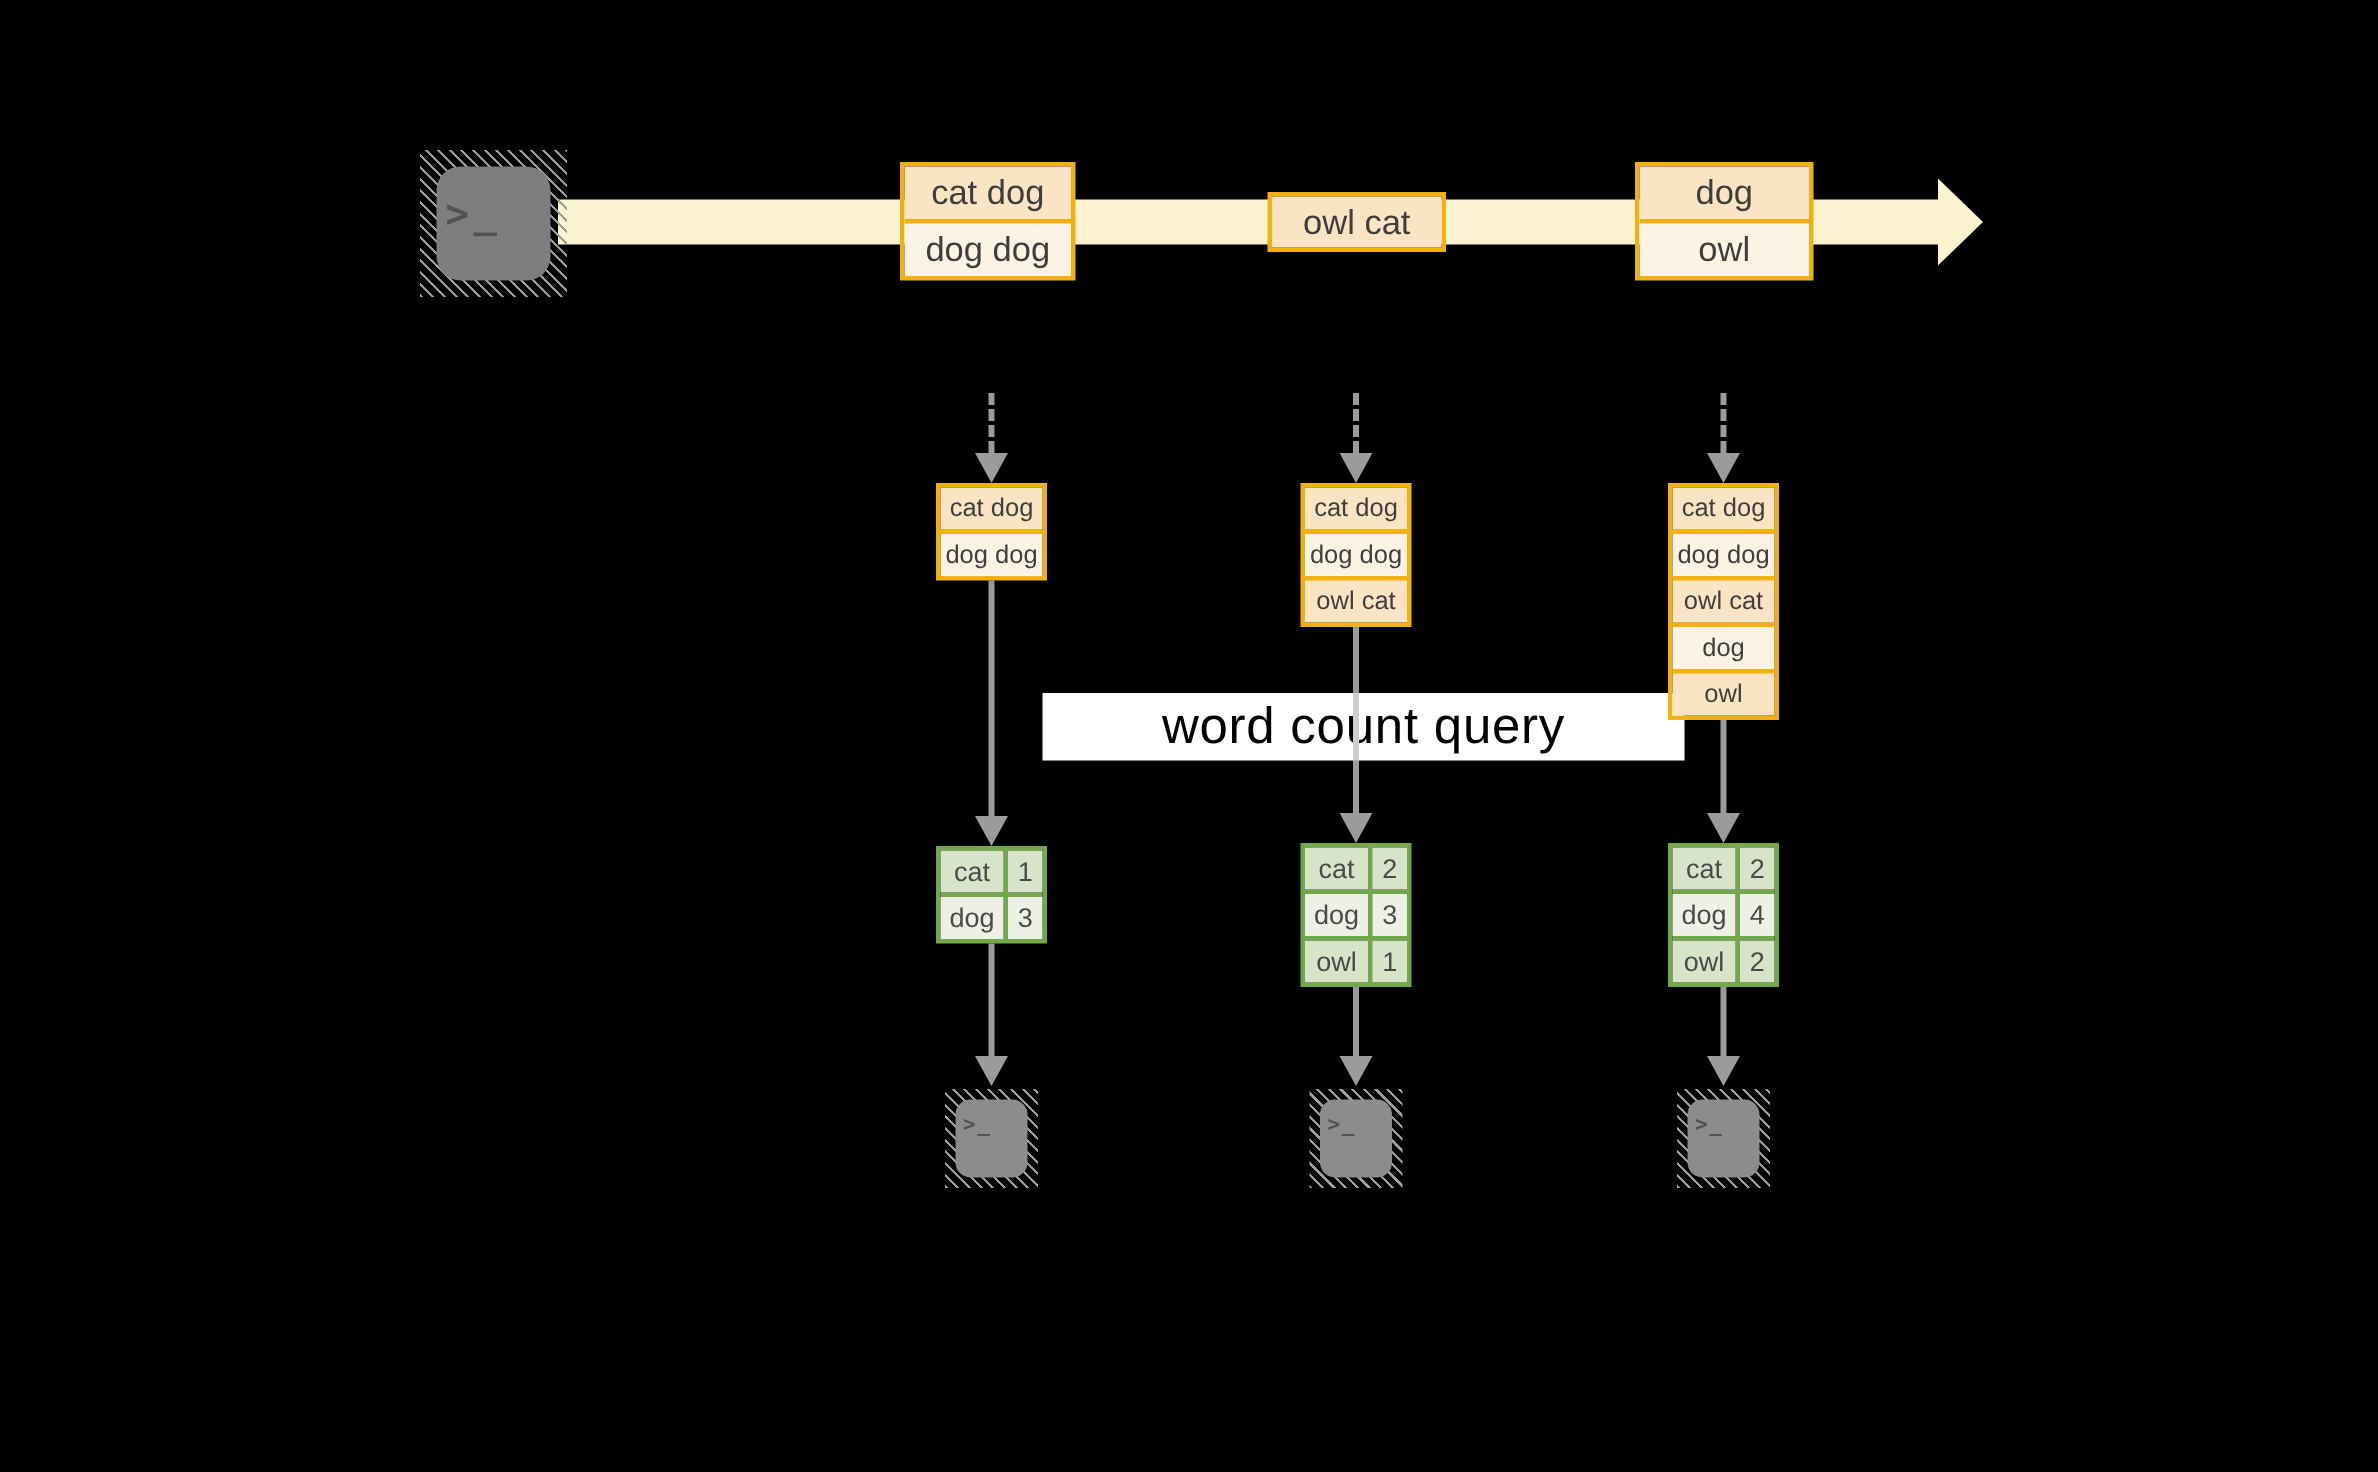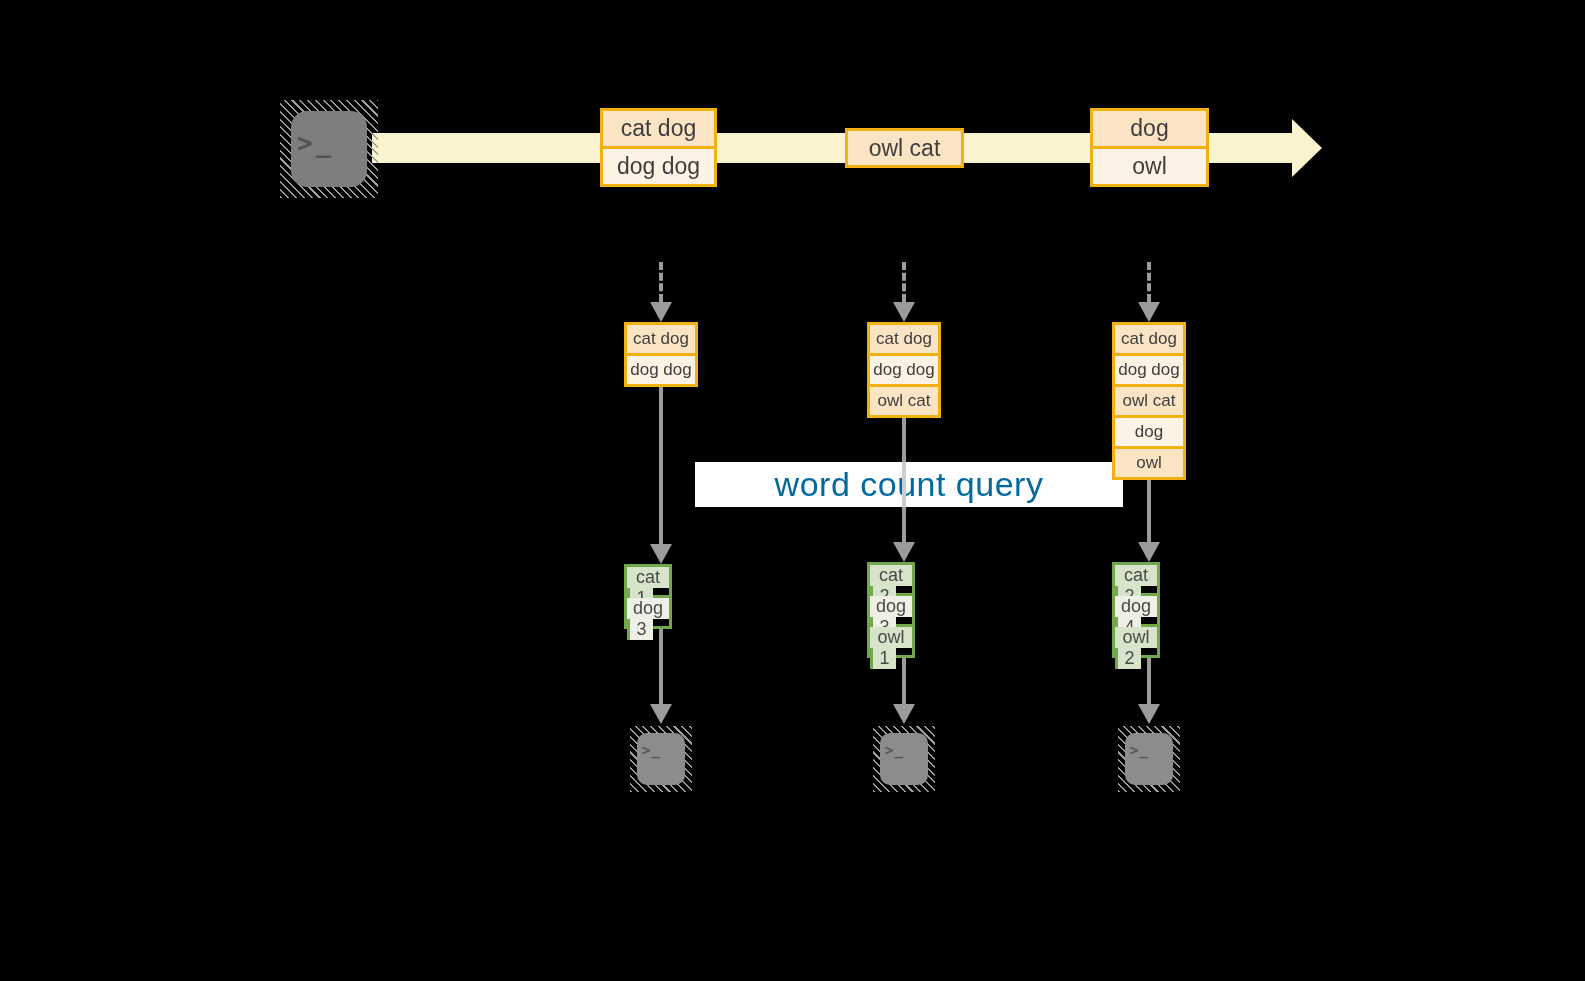--- a/index.html
+++ b/index.html
@@ -41,37 +41,37 @@
   .obox{position:absolute;border:3px solid var(--box-border);z-index:5;}
   .obox .cell{display:flex;align-items:center;justify-content:center;color:var(--text-dark);}
   .obox .cell + .cell{border-top:3px solid var(--box-border);}
   .obox .cell:nth-child(odd){background:var(--cell-peach);}
   .obox .cell:nth-child(even){background:var(--cell-cream);}
   .msg .cell{height:35px;font-size:23px;}
   .msg-single .cell{height:34px;font-size:23px;}
   .sbuf .cell{height:28px;font-size:17px;}
   
   .gtable{position:absolute;border:3px solid var(--table-border);z-index:5;}
-  .trow{display:flex;height:28px;flex-direction:column;}
+  .trow{display:flex;height:28px;}
   .trow + .trow{border-top:3px solid var(--table-border);}
   .trow:nth-child(odd) .tcell{background:var(--row-dark);}
   .trow:nth-child(even) .tcell{background:var(--row-light);}
   .tcell{display:flex;align-items:center;justify-content:center;font-size:18px;color:#4a4a4a;}
   .tword{width:42px;}
   .tcount{width:23px;border-left:3px solid var(--table-border);}
   
   .vline{position:absolute;width:4px;background:var(--arrow-gray);z-index:3;}
   .vdash{position:absolute;width:0;border-left:4px dashed var(--arrow-gray);z-index:3;}
   .ahead{position:absolute;width:0;height:0;z-index:3;
     border-left:11px solid transparent;border-right:11px solid transparent;
     border-top:20px solid var(--arrow-gray);}
   
   .qlabel{position:absolute;background:var(--label-bg);z-index:2;
     display:flex;align-items:center;justify-content:center;
-    font-size:34px;font-weight:300;letter-spacing:0.5px;color:#0369a1;}
+    font-size:34px;font-weight:300;letter-spacing:0.5px;color:#000000;}
   .line-fade{position:absolute;background:rgba(255,255,255,0.5);z-index:4;}
 </style>
 </head>
 <body>
 
 <div id="canvas">
 
   <div class="band" style="left:372px;top:133px;width:920px;height:30px;"></div>
   <div class="band-head" style="left:1292px;top:119px;"></div>
 

